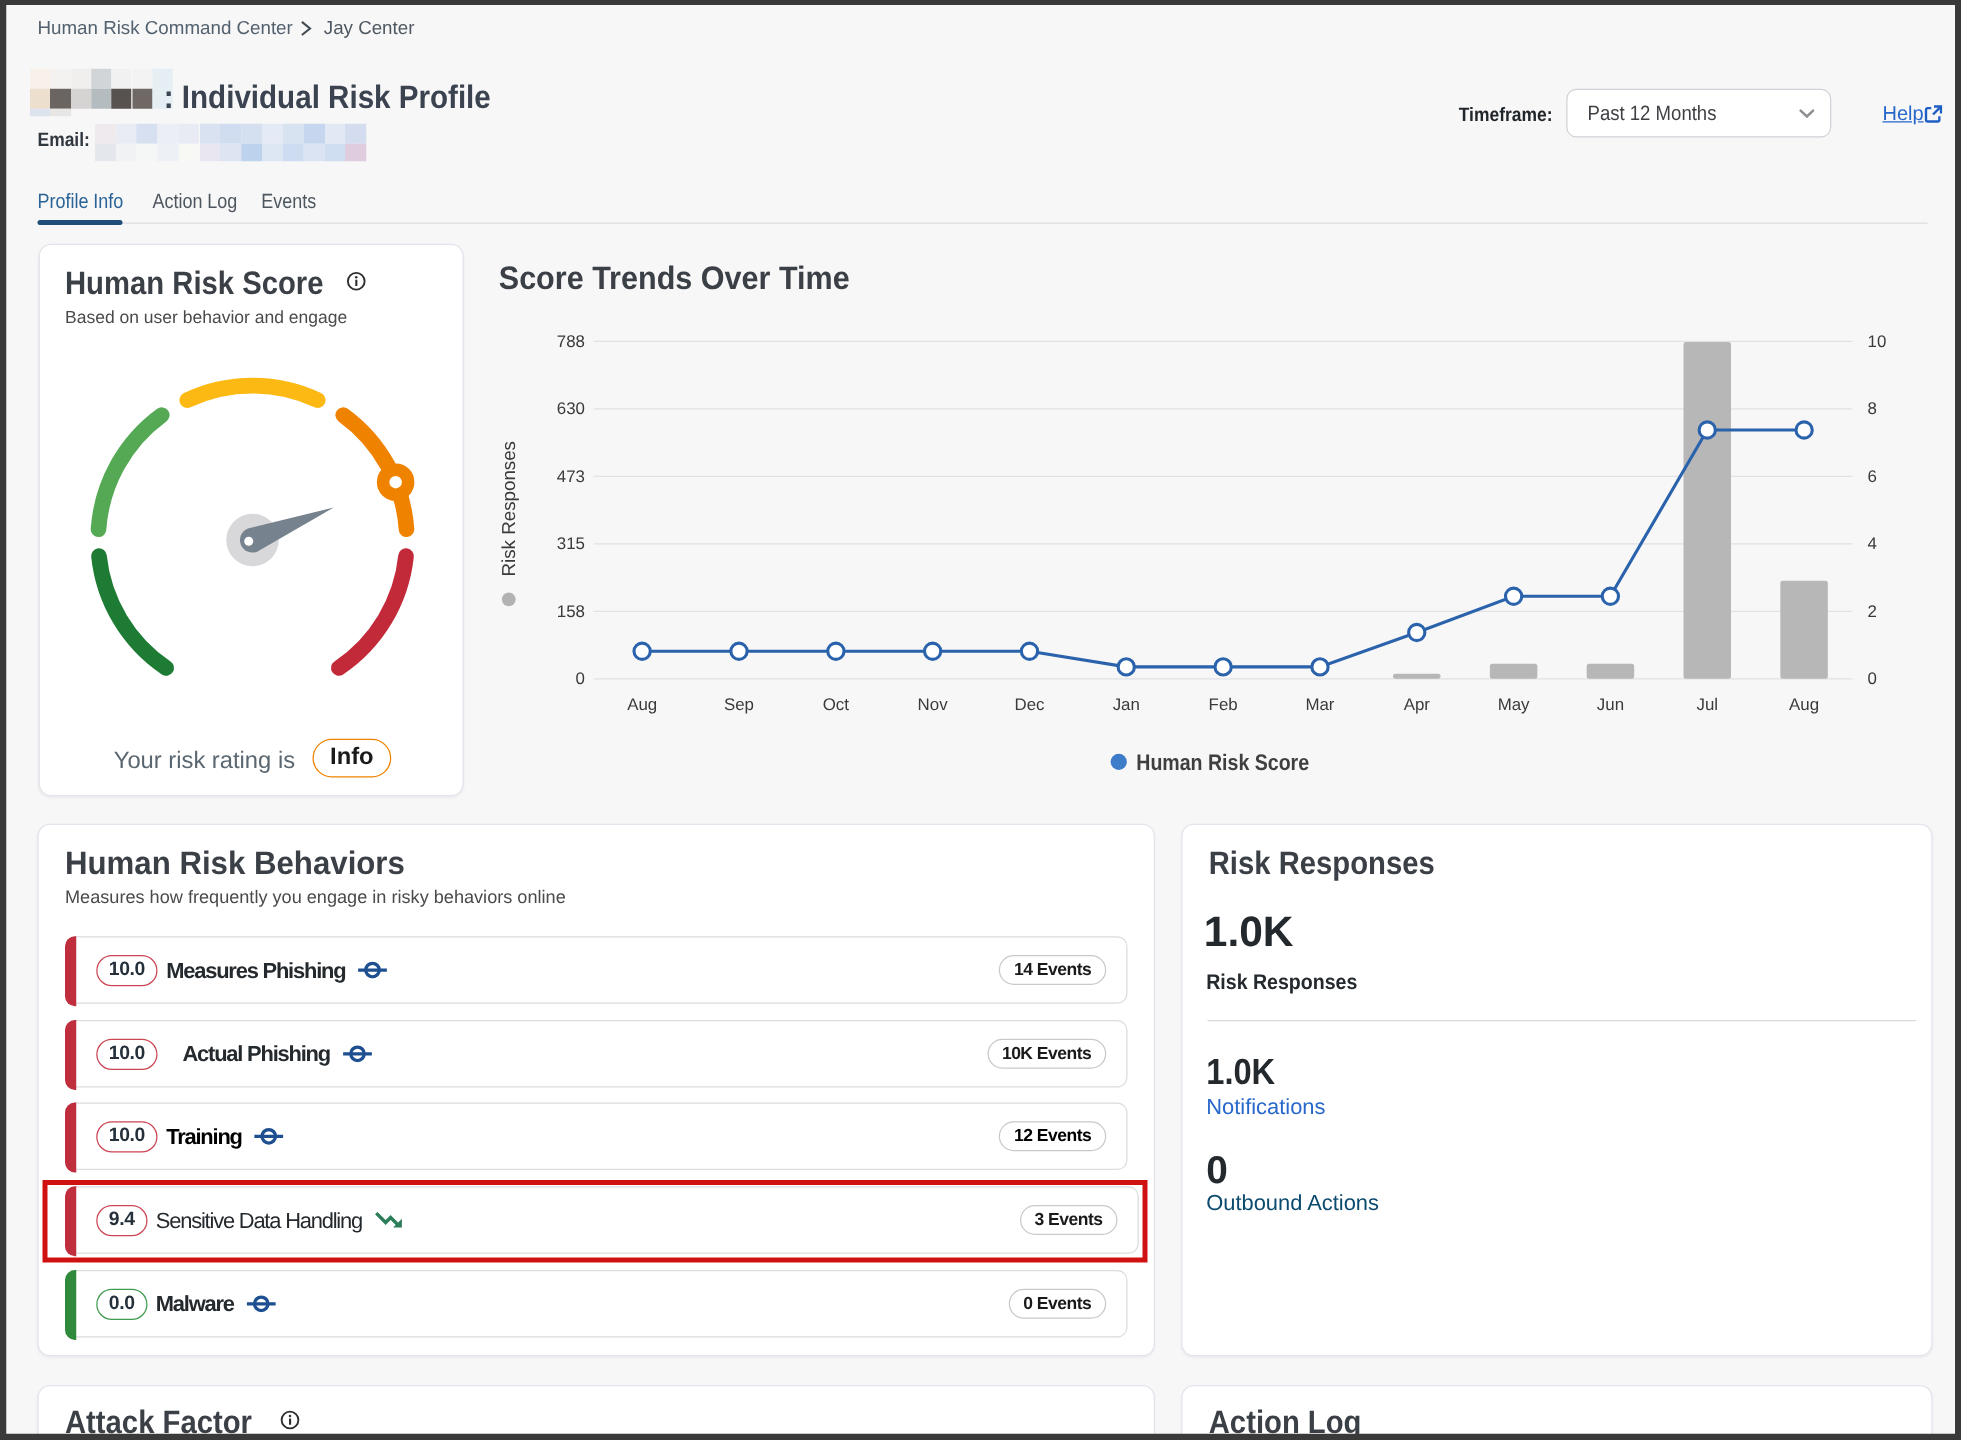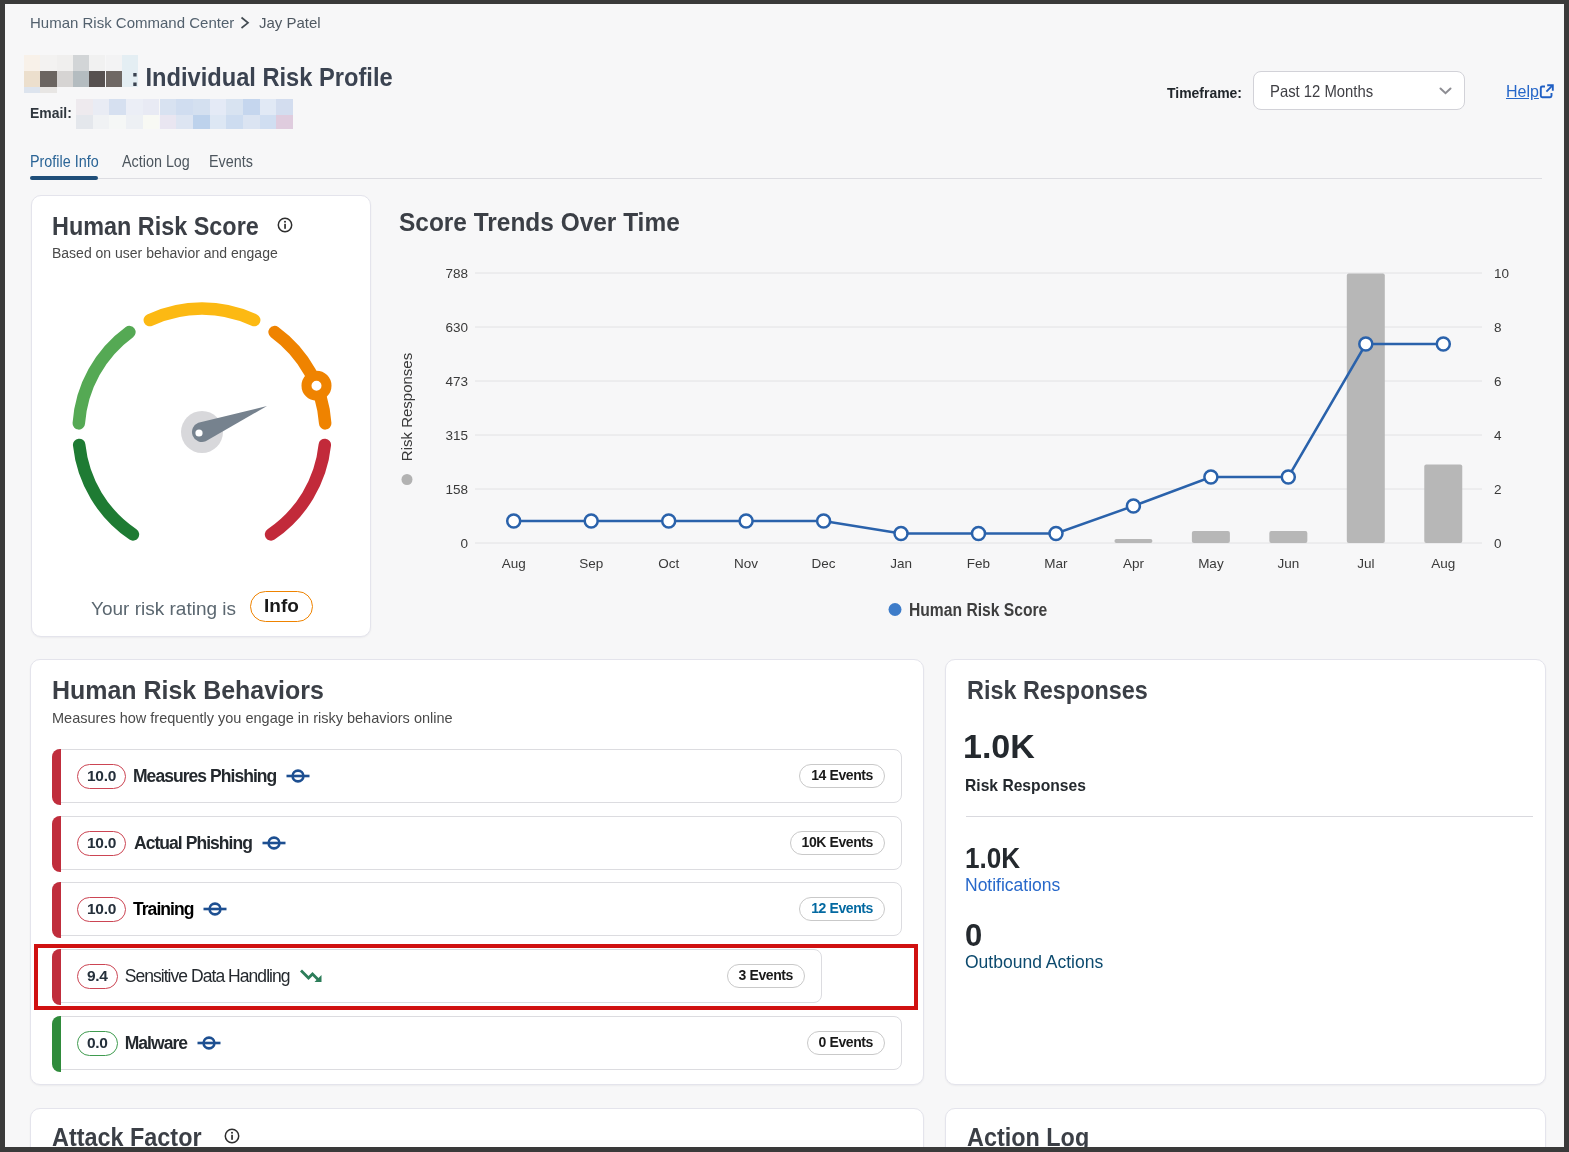--- a/index.html
+++ b/index.html
@@ -17,21 +17,21 @@
 .sx87 { transform:scaleX(.87); transform-origin:left top; white-space:nowrap; }
 </style>
 </head>
 <body>
 <div class="abs" style="left:0;top:0;width:1569px;height:1152px;">
 
 <div class="abs" style="left:30px;top:14px;font-size:15px;color:#53616e;">Human Risk Command Center</div>
 <svg class="abs" style="left:240px;top:16px;" width="10" height="13" viewBox="0 0 10 13">
       <path d="M1.5 1.5 L8 6.8 L1.5 12" fill="none" stroke="#434b52" stroke-width="1.7"></path>
     </svg>
-<div class="abs" style="left:259px;top:14px;font-size:15px;color:#4f5861;">Jay Patel</div>
+<div class="abs" style="left:259px;top:14px;font-size:15px;color:#4f5861;">Jay Center</div>
 
 <div class="abs" id="mosaic-name" style="left:24px;top:55px;">
       <div style="position:absolute;left:0px;top:0px;width:16.3px;height:16px;background:#f8f1e9"></div>
       <div style="position:absolute;left:16.3px;top:0px;width:16.3px;height:16px;background:#f3f2f1"></div>
       <div style="position:absolute;left:32.6px;top:0px;width:16.3px;height:16px;background:#f0efee"></div>
       <div style="position:absolute;left:48.900000000000006px;top:0px;width:16.3px;height:16px;background:#d2d5d7"></div>
       <div style="position:absolute;left:65.2px;top:0px;width:16.3px;height:16px;background:#f1f1f1"></div>
       <div style="position:absolute;left:81.5px;top:0px;width:16.3px;height:16px;background:#f3f3f4"></div>
       <div style="position:absolute;left:97.80000000000001px;top:0px;width:16.3px;height:16px;background:#e4eef3"></div>
       <div style="position:absolute;left:0px;top:16px;width:16.3px;height:16px;background:#ecdfcd"></div>
@@ -190,40 +190,40 @@
         <svg width="24" height="14" viewBox="0 0 24 14" style="margin-left:10px;">
           <line x1="0.5" y1="7" x2="23.5" y2="7" stroke="#1d4f91" stroke-width="2.6"></line>
           <circle cx="12" cy="7" r="5.4" fill="#fff" stroke="#1d4f91" stroke-width="2.6"></circle>
           <line x1="7" y1="7" x2="17" y2="7" stroke="#1d4f91" stroke-width="2.6"></line>
         </svg>
         <div style="margin-left:auto;margin-right:16px;height:24px;border:1.5px solid #c9c9c9;border-radius:12px;padding:0 11px;line-height:21px;font-size:14px;font-weight:bold;color:#1a1a1a;letter-spacing:-0.4px;">14 Events</div>
       </div>
       <div style="position:absolute;left:52px;top:816px;width:850px;height:54px;background:#fff;border:1px solid #dcdce0;border-radius:8px;display:flex;align-items:center;padding-left:24px;">
         <div style="position:absolute;left:-1px;top:-1px;width:9px;height:56px;background:#c02d3c;border-radius:8px 0 0 8px;"></div>
         <div style="height:25px;border:1.5px solid #cc4553;border-radius:13px;padding:0 9px;line-height:22px;font-size:15.5px;font-weight:bold;color:#25303b;letter-spacing:-0.3px;">10.0</div>
-        <div style="margin-left:8px;font-size:17.5px;font-weight:bold;color:#24292e;letter-spacing:-0.95px;white-space:nowrap;">Actual Phishing</div>
+        <div style="margin-left:20px;font-size:17.5px;font-weight:bold;color:#24292e;letter-spacing:-0.95px;white-space:nowrap;">Actual Phishing</div>
         <svg width="24" height="14" viewBox="0 0 24 14" style="margin-left:10px;">
           <line x1="0.5" y1="7" x2="23.5" y2="7" stroke="#1d4f91" stroke-width="2.6"></line>
           <circle cx="12" cy="7" r="5.4" fill="#fff" stroke="#1d4f91" stroke-width="2.6"></circle>
           <line x1="7" y1="7" x2="17" y2="7" stroke="#1d4f91" stroke-width="2.6"></line>
         </svg>
         <div style="margin-left:auto;margin-right:16px;height:24px;border:1.5px solid #c9c9c9;border-radius:12px;padding:0 11px;line-height:21px;font-size:14px;font-weight:bold;color:#1a1a1a;letter-spacing:-0.4px;">10K Events</div>
       </div>
       <div style="position:absolute;left:52px;top:882px;width:850px;height:54px;background:#fff;border:1px solid #dcdce0;border-radius:8px;display:flex;align-items:center;padding-left:24px;">
         <div style="position:absolute;left:-1px;top:-1px;width:9px;height:56px;background:#c02d3c;border-radius:8px 0 0 8px;"></div>
         <div style="height:25px;border:1.5px solid #cc4553;border-radius:13px;padding:0 9px;line-height:22px;font-size:15.5px;font-weight:bold;color:#25303b;letter-spacing:-0.3px;">10.0</div>
         <div style="margin-left:7px;font-size:17.5px;font-weight:bold;color:#000000;letter-spacing:-0.95px;white-space:nowrap;">Training</div>
         <svg width="24" height="14" viewBox="0 0 24 14" style="margin-left:10px;">
           <line x1="0.5" y1="7" x2="23.5" y2="7" stroke="#1d4f91" stroke-width="2.6"></line>
           <circle cx="12" cy="7" r="5.4" fill="#fff" stroke="#1d4f91" stroke-width="2.6"></circle>
           <line x1="7" y1="7" x2="17" y2="7" stroke="#1d4f91" stroke-width="2.6"></line>
         </svg>
-        <div style="margin-left:auto;margin-right:16px;height:24px;border:1.5px solid #c9c9c9;border-radius:12px;padding:0 11px;line-height:21px;font-size:14px;font-weight:bold;color:#0369a1;letter-spacing:-0.4px;">12 Events</div>
-      </div>
-      <div style="position:absolute;left:52px;top:949px;width:770px;height:54px;background:#fff;border:1px solid #dcdce0;border-radius:8px;display:flex;align-items:center;padding-left:24px;">
+        <div style="margin-left:auto;margin-right:16px;height:24px;border:1.5px solid #c9c9c9;border-radius:12px;padding:0 11px;line-height:21px;font-size:14px;font-weight:bold;color:#000000;letter-spacing:-0.4px;">12 Events</div>
+      </div>
+      <div style="position:absolute;left:52px;top:949px;width:859px;height:54px;background:#fff;border:1px solid #dcdce0;border-radius:8px;display:flex;align-items:center;padding-left:24px;">
         <div style="position:absolute;left:-1px;top:-1px;width:9px;height:56px;background:#c02d3c;border-radius:8px 0 0 8px;"></div>
         <div style="height:25px;border:1.5px solid #cc4553;border-radius:13px;padding:0 9px;line-height:22px;font-size:15.5px;font-weight:bold;color:#25303b;letter-spacing:-0.3px;">9.4</div>
         <div style="margin-left:7px;font-size:17.5px;font-weight:normal;color:#24292e;letter-spacing:-0.95px;white-space:nowrap;">Sensitive Data Handling</div>
         <svg width="24" height="14" viewBox="0 0 24 14" style="margin-left:10px;">
           <path d="M1 1.5 L8.5 9 L12.5 5 L18 10.5" fill="none" stroke="#2c7d59" stroke-width="2.8"></path>
           <path d="M21.5 6 V13 H14.5 Z" fill="#2c7d59"></path>
         </svg>
         <div style="margin-left:auto;margin-right:16px;height:24px;border:1.5px solid #c9c9c9;border-radius:12px;padding:0 11px;line-height:21px;font-size:14px;font-weight:bold;color:#1a1a1a;letter-spacing:-0.4px;">3 Events</div>
       </div>
       <div style="position:absolute;left:52px;top:1016px;width:850px;height:54px;background:#fff;border:1px solid #dcdce0;border-radius:8px;display:flex;align-items:center;padding-left:24px;">

